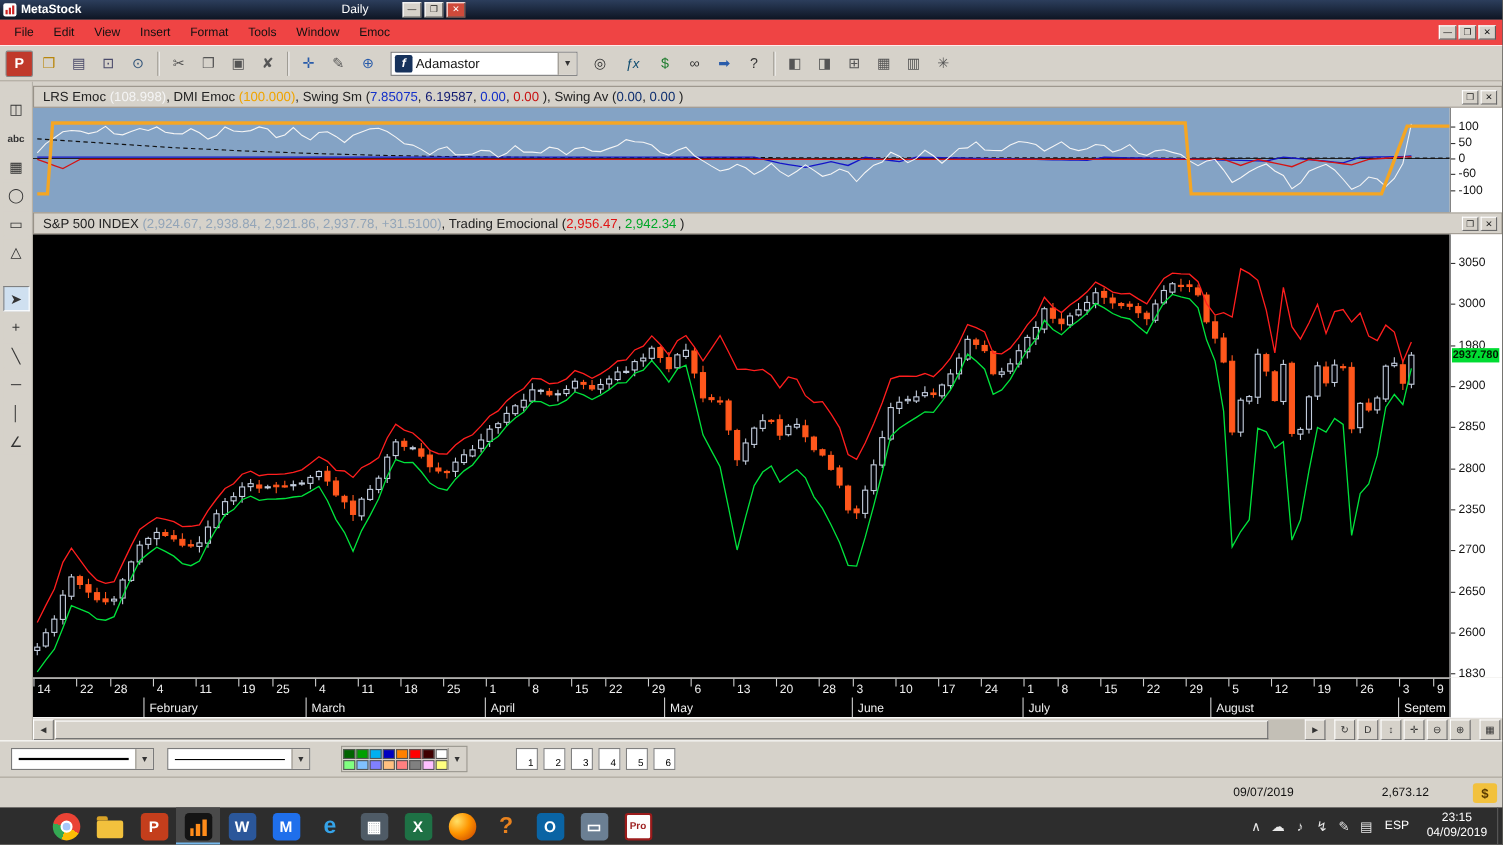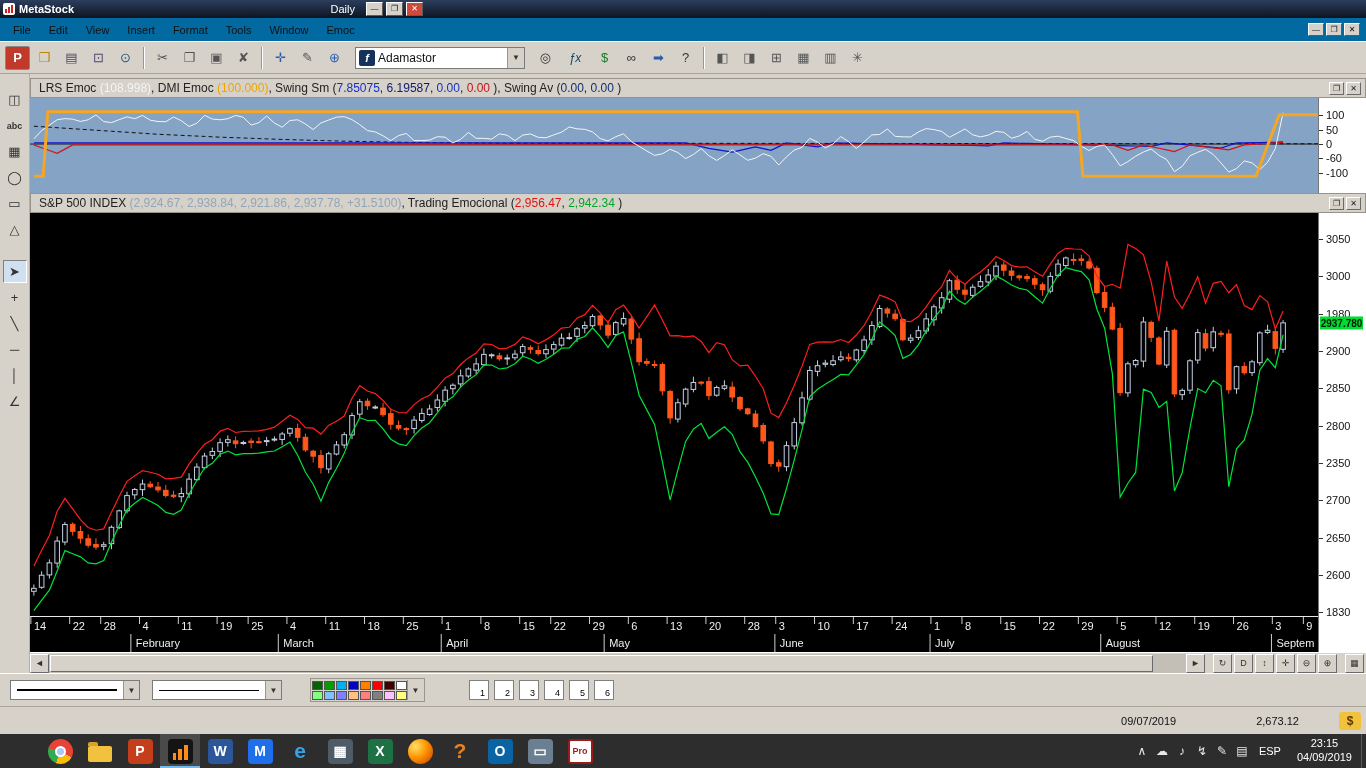--- a/index.html
+++ b/index.html
@@ -8,26 +8,26 @@
 .screen{position:relative;width:1366px;height:768px;background:#d6d2ca;overflow:hidden;display:flex;flex-direction:column}
 
 .titlebar{height:18px;background:linear-gradient(180deg,#2c3e5c,#0d1422);display:flex;align-items:center;padding:0 3px;color:#fff;flex:0 0 18px}
 .title-left{display:flex;align-items:center;gap:4px;width:210px}
 .logo-mark{width:12px;height:12px;background:#fff;border-radius:2px;display:flex;align-items:flex-end;gap:1px;padding:2px}
 .logo-mark i{width:2px;background:#cc2222;display:block}
 .logo-mark i:nth-child(1){height:4px}.logo-mark i:nth-child(2){height:6px}.logo-mark i:nth-child(3){height:8px}
 .app-name{font-size:11px;font-weight:bold}
 .title-text{flex:1;text-align:center;font-size:11px;font-weight:bold;white-space:nowrap;overflow:hidden}
 .title-right{display:flex;align-items:center;gap:3px;width:210px;justify-content:flex-end}
-.periodicity{font-size:11px;margin-right:8px}
+.periodicity{font-size:11px;margin-right:28px}
 .wbtn{width:17px;height:14px;background:#d6d2ca;border:1px solid;border-color:#fff #5a5a5a #5a5a5a #fff;color:#111;font-size:8px;line-height:12px;text-align:center;cursor:default}
 .wbtn.close{background:#cf4a3a;color:#fff}
 .wbtn.sm{height:13px;width:16px}
 
-.menubar{height:24px;background:#0369a1;display:flex;align-items:center;padding:0 4px;border-bottom:1px solid #fff;flex:0 0 24px}
+.menubar{height:24px;background:#ef4444;display:flex;align-items:center;padding:0 4px;border-bottom:1px solid #fff;flex:0 0 24px}
 .menu-items{display:flex}
 .menu-item{font-size:11px;padding:4px 9px;color:#111}
 .mdi{margin-left:auto;display:flex;gap:2px;margin-right:2px}
 
 .toolbar{height:32px;background:#d6d2ca;display:flex;align-items:center;padding:0 5px;gap:2px;border-bottom:1px solid #aaa49a;flex:0 0 32px}
 .tbtn{width:25px;height:24px;display:flex;align-items:center;justify-content:center;font-size:13px;color:#444;border:1px solid transparent;border-radius:2px}
 .tbtn.wide{width:30px;font-style:italic;font-size:12px}
 .tsep{width:2px;height:22px;border-left:1px solid #9a968e;border-right:1px solid #fff;margin:0 3px}
 .symcombo{width:170px;height:22px;background:#fff;border:1px solid #7a7a7a;display:flex;align-items:center;margin:0 6px}
 .symlogo{width:16px;height:16px;background:#16325c;color:#fff;font-size:11px;font-weight:bold;font-style:italic;display:flex;align-items:center;justify-content:center;margin:0 3px;border-radius:2px}

